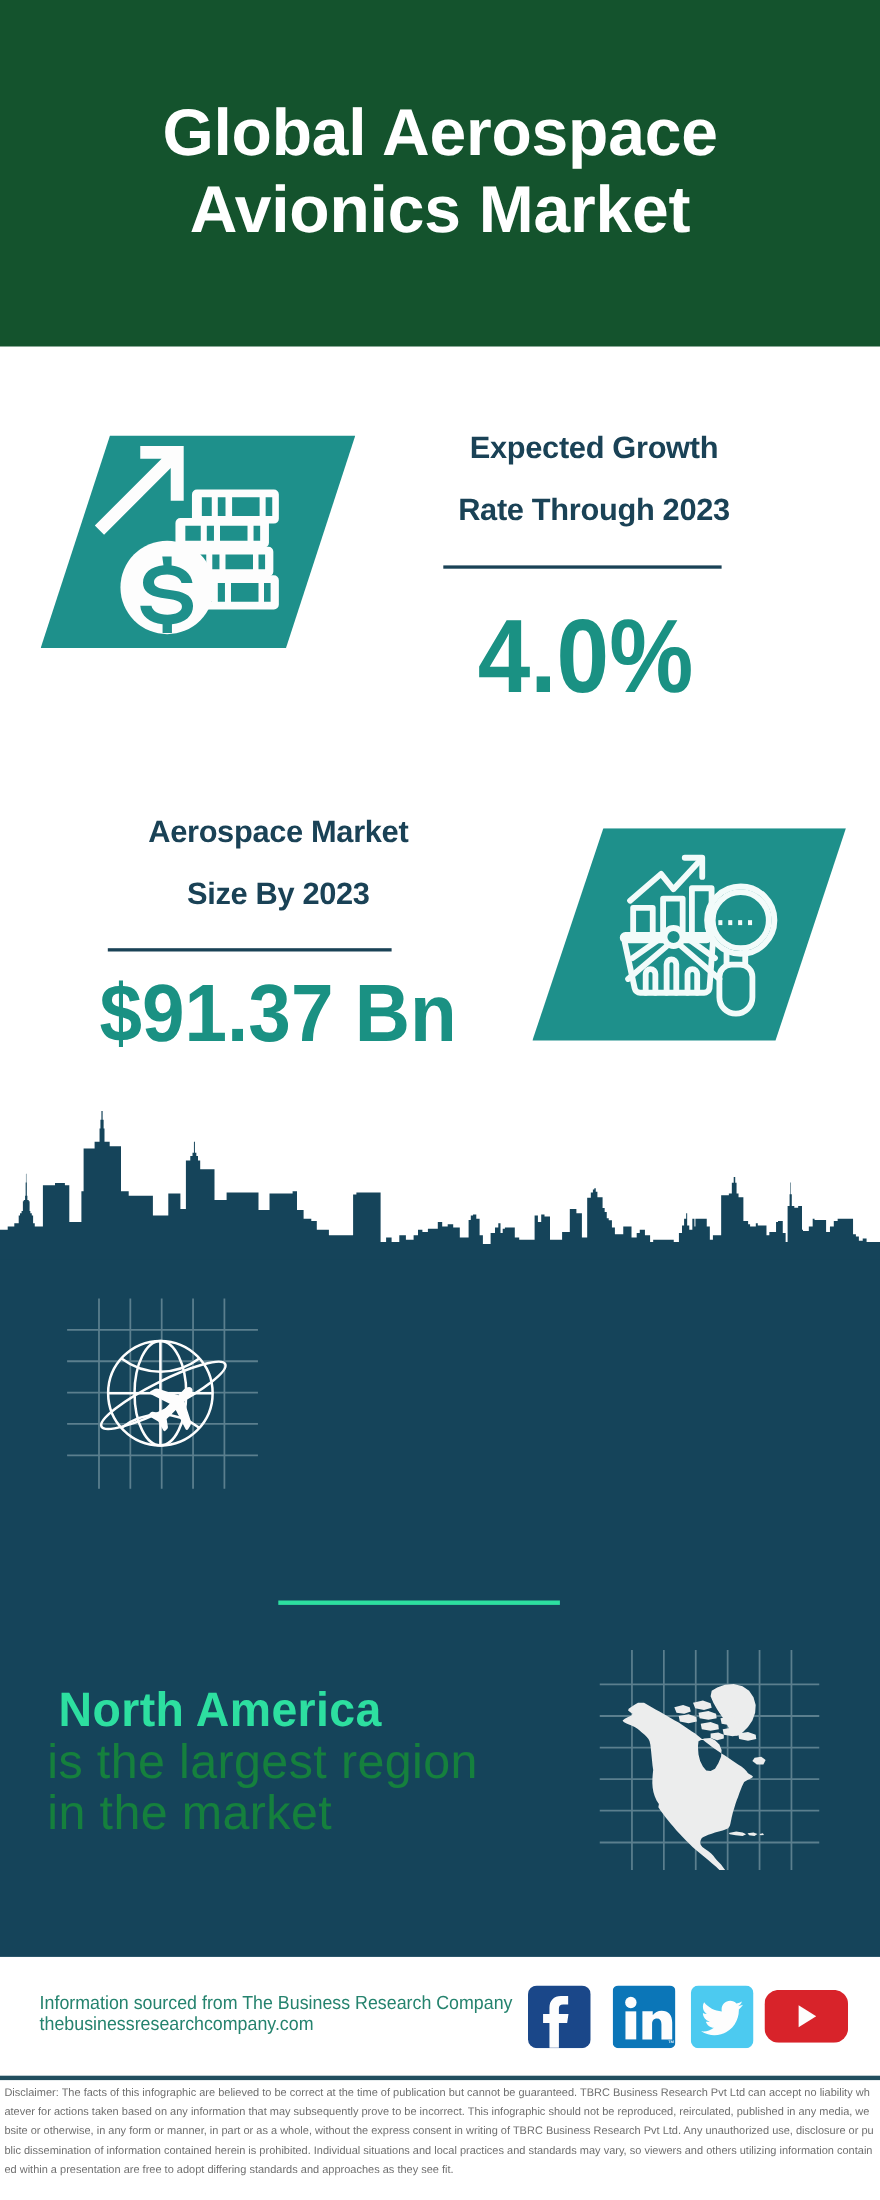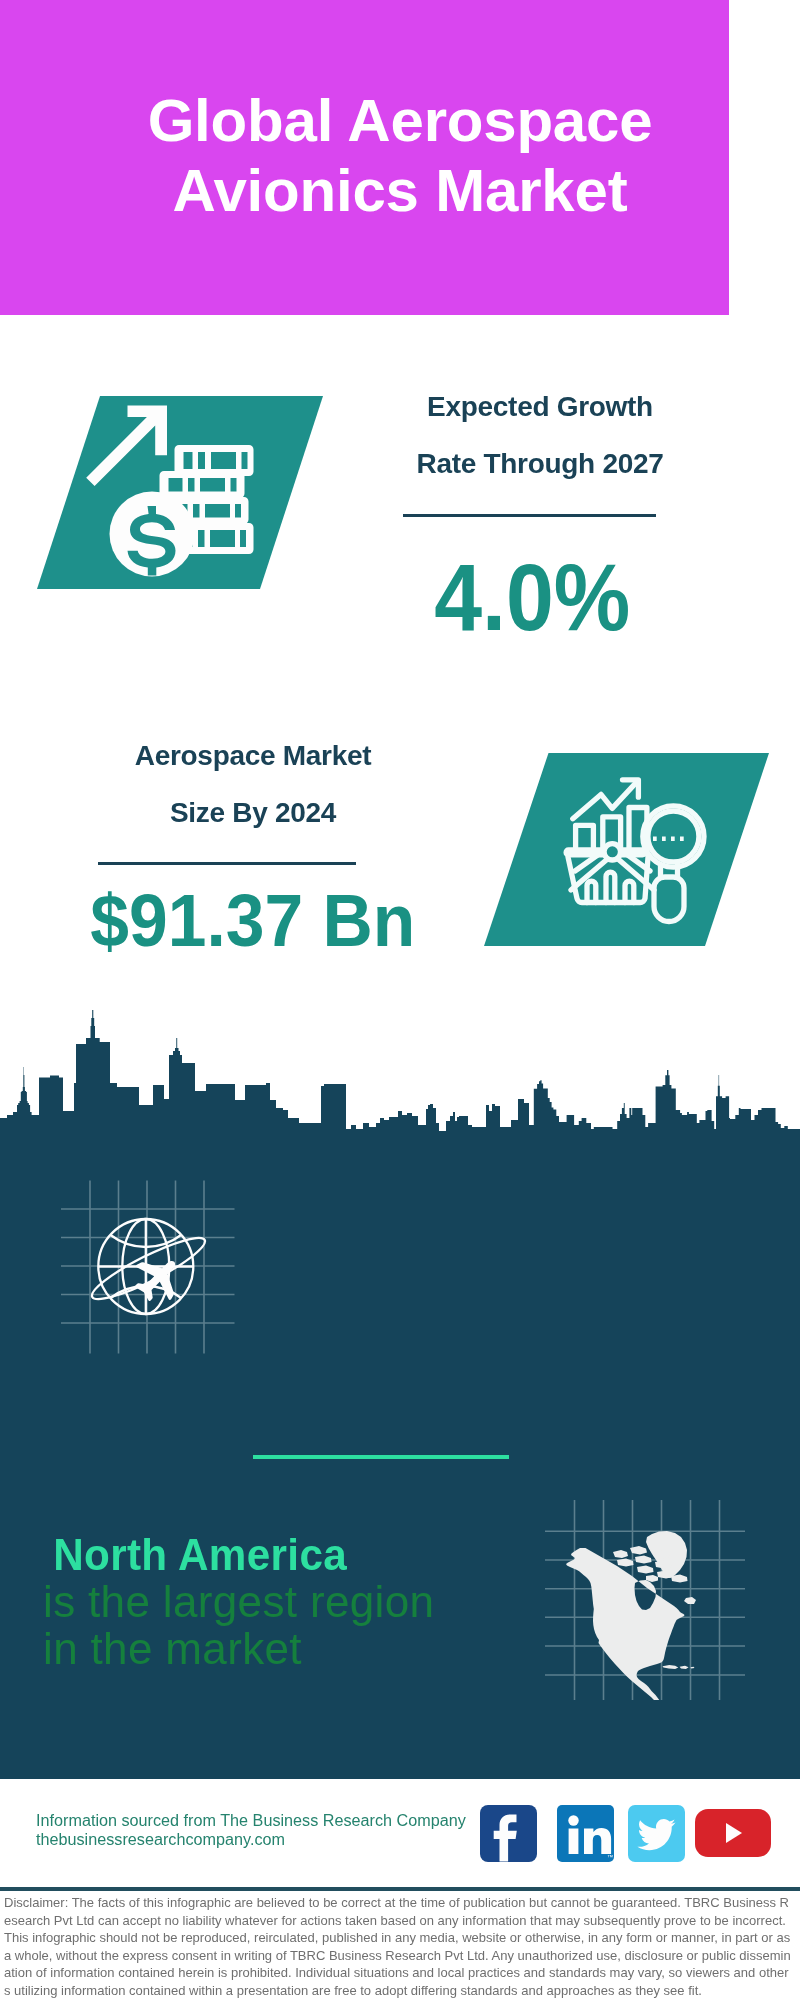--- a/index.html
+++ b/index.html
@@ -1,21 +1,21 @@
 <!DOCTYPE html>
 <html><head>
 <meta charset="utf-8">
 <style>
   html,body{margin:0;padding:0;}
   body{width:800px;height:2000px;background:#ffffff;
        font-family:"Liberation Sans",sans-serif;overflow:hidden;}
   .page{position:relative;width:800px;height:2000px;background:#fff;}
 
   
-  .header{position:absolute;left:0;top:0;width:729px;height:315px;background:#d946ef;}
+  .header{position:absolute;left:0;top:0;width:800px;height:315px;background:#14532d;}
   .header-title{position:absolute;left:0;top:86px;width:800px;text-align:center;
     color:#ffffff;font-size:60px;font-weight:bold;line-height:70.3px;letter-spacing:-0.2px;}
 
   
   .stat-label{color:#1a4256;font-size:28px;font-weight:bold;line-height:57px;letter-spacing:-0.3px;}
   .stat-rule{height:3px;background:#1a4256;margin:0 auto;}
   .stat-value{color:#1a9183;font-weight:bold;}
 
   .s1-icon{position:absolute;left:37px;top:396px;line-height:0;}
   .s1-text{position:absolute;left:310px;top:378px;width:460px;text-align:center;}
@@ -50,21 +50,21 @@
   .src{position:absolute;left:36px;top:1811px;color:#25836e;font-size:17.3px;line-height:18.5px;
        transform:scaleX(0.937);transform-origin:left top;white-space:nowrap;}
   .socials{position:absolute;left:480px;top:1805px;}
   .sicon{position:absolute;top:0;display:block;line-height:0;}
   .sicon:nth-child(1){left:0;}
   .sicon:nth-child(2){left:77px;}
   .sicon:nth-child(3){left:148px;}
   .sicon.yt{left:215px;top:4px;}
   .divider{position:absolute;left:0;top:1887px;width:800px;height:3.5px;background:#224e5e;}
   .disclaimer{position:absolute;left:4px;top:1894px;width:791px;color:#6f6f6f;
-    font-size:13px;line-height:17.6px;text-align:left;word-break:break-all;}
+    font-size:10px;line-height:17.6px;text-align:left;word-break:break-all;}
 </style>
 </head>
 <body>
 
 <div class="page">
 
   <div class="header">
     <div class="header-title">
       <div>Global Aerospace</div>
       <div>Avionics Market</div>
@@ -94,30 +94,30 @@
         <path d="M 110.5,110 h 8.5 v 8 c 10.6,1.2 18,7.4 19,16.1 h -10 c -0.9,-4.5 -5.8,-7.8 -13.1,-7.8 c -7.2,0 -11.9,2.8 -11.9,6.8
                  c 0,3.5 2.9,5.5 9.9,6.6 l 8.9,1.3 c 11.2,1.7 16.7,6.1 16.7,13.8 c 0,9.1 -7.4,15.5 -19.2,16.6 v 8 h -8.5 v -8
                  c -11.9,-1.1 -19.6,-7.4 -20.3,-16.7 h 10.2 c 0.9,4.8 6.2,8.1 14.4,8.1 c 8,0 13.3,-3 13.3,-7.2
                  c 0,-3.6 -2.8,-5.6 -10,-6.8 l -9.2,-1.4 c -10.9,-1.7 -16.2,-6.3 -16.2,-13.6 c 0,-8.7 7.1,-14.8 18.6,-15.9 Z" fill="#1e908b"></path>
       </g>
     </svg>
   </div>
   <div class="s1-text">
     <div class="stat-label">
       <div>Expected Growth</div>
-      <div>Rate Through 2027</div>
+      <div>Rate Through 2023</div>
     </div>
     <div class="stat-rule"></div>
     <div class="stat-value s1-val">4.0%</div>
   </div>
 
   <div class="s2-text">
     <div class="stat-label">
       <div>Aerospace Market</div>
-      <div>Size By 2024</div>
+      <div>Size By 2023</div>
     </div>
     <div class="stat-rule"></div>
     <div class="stat-value s2-val">$91.37 Bn</div>
   </div>
   <div class="s2-icon">
     <svg width="286" height="194" viewBox="0 0 286 194">
       <polygon points="64.5,0 285,0 221,193 0,193" fill="#1e908b"></polygon>
       <g fill="none" stroke="#f2fbfa" stroke-width="5.3" stroke-linecap="round" stroke-linejoin="round">
 
         <polyline points="88.8,65.8 117,41.4 128.2,55.4 150.7,31.1"></polyline>

